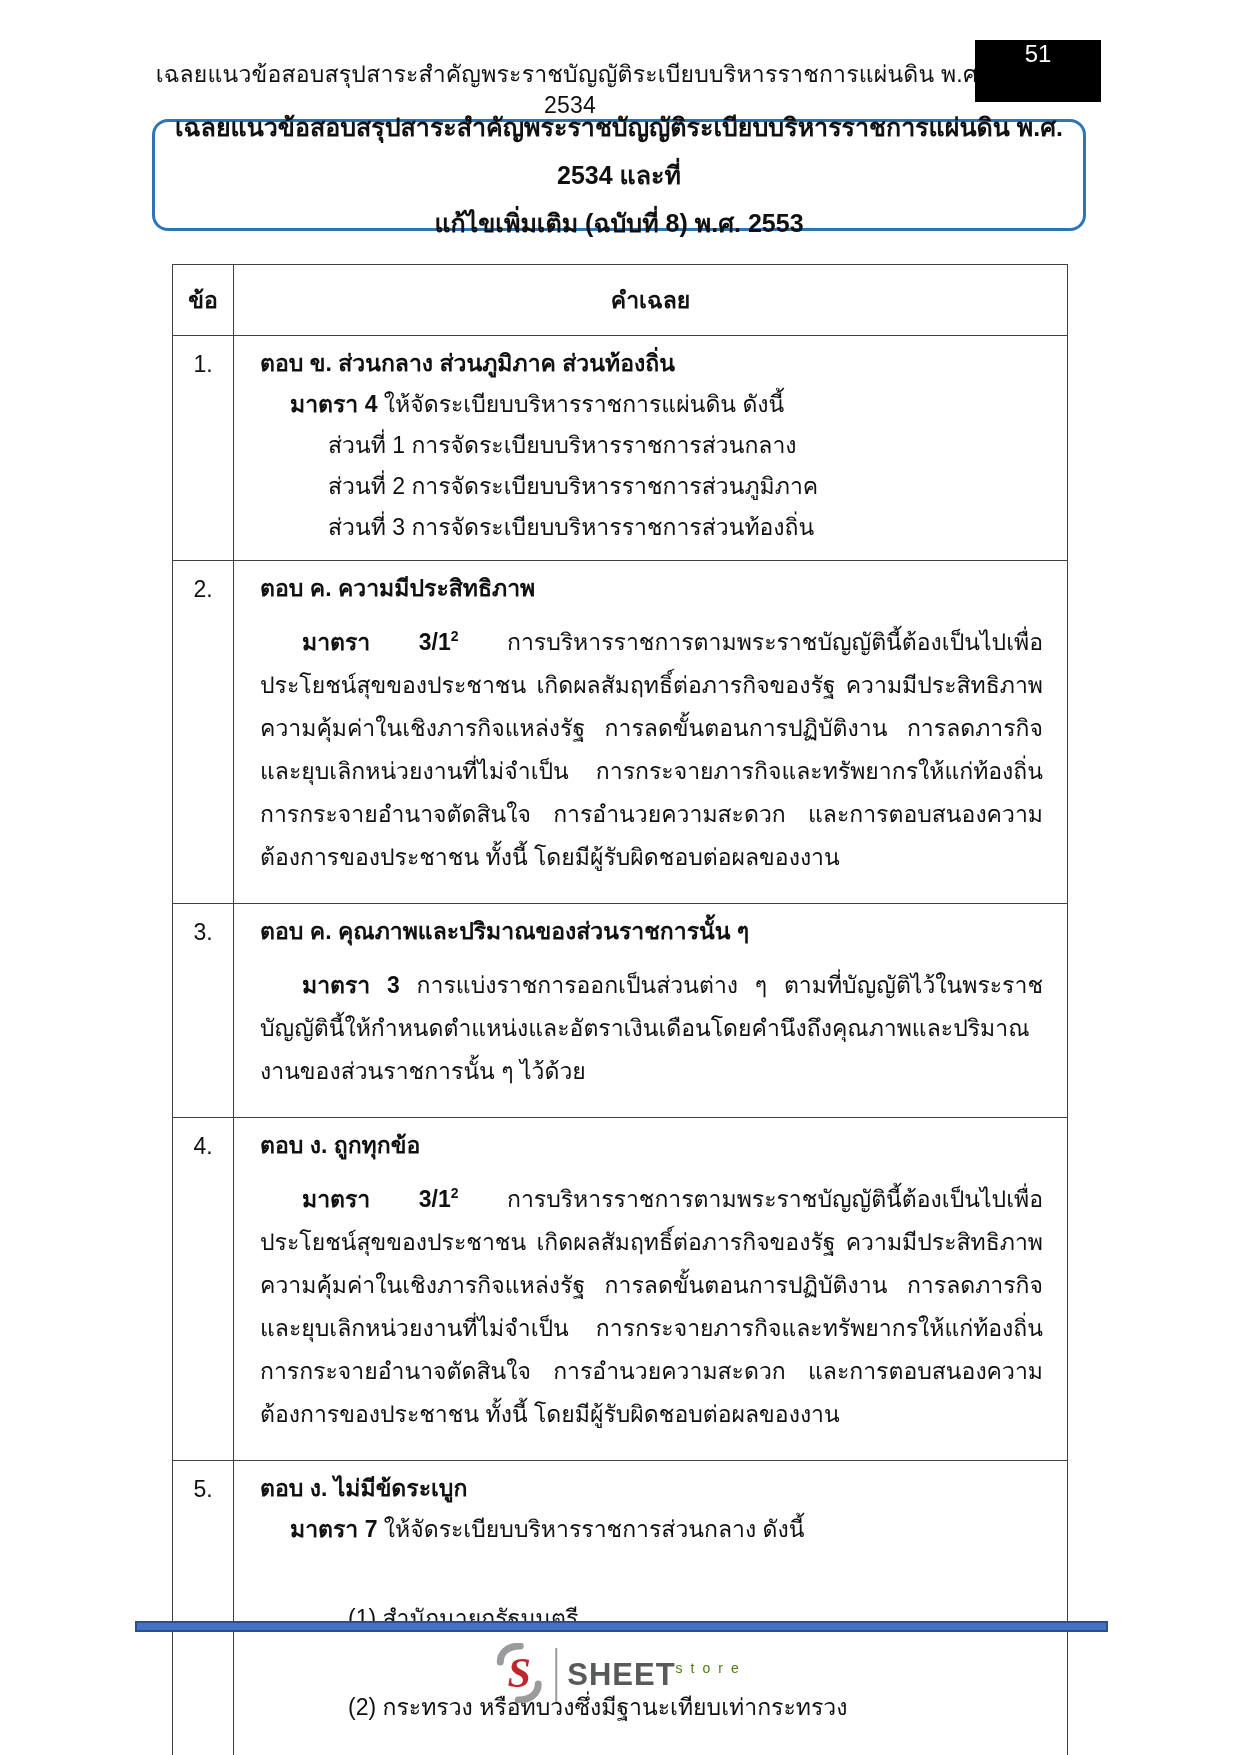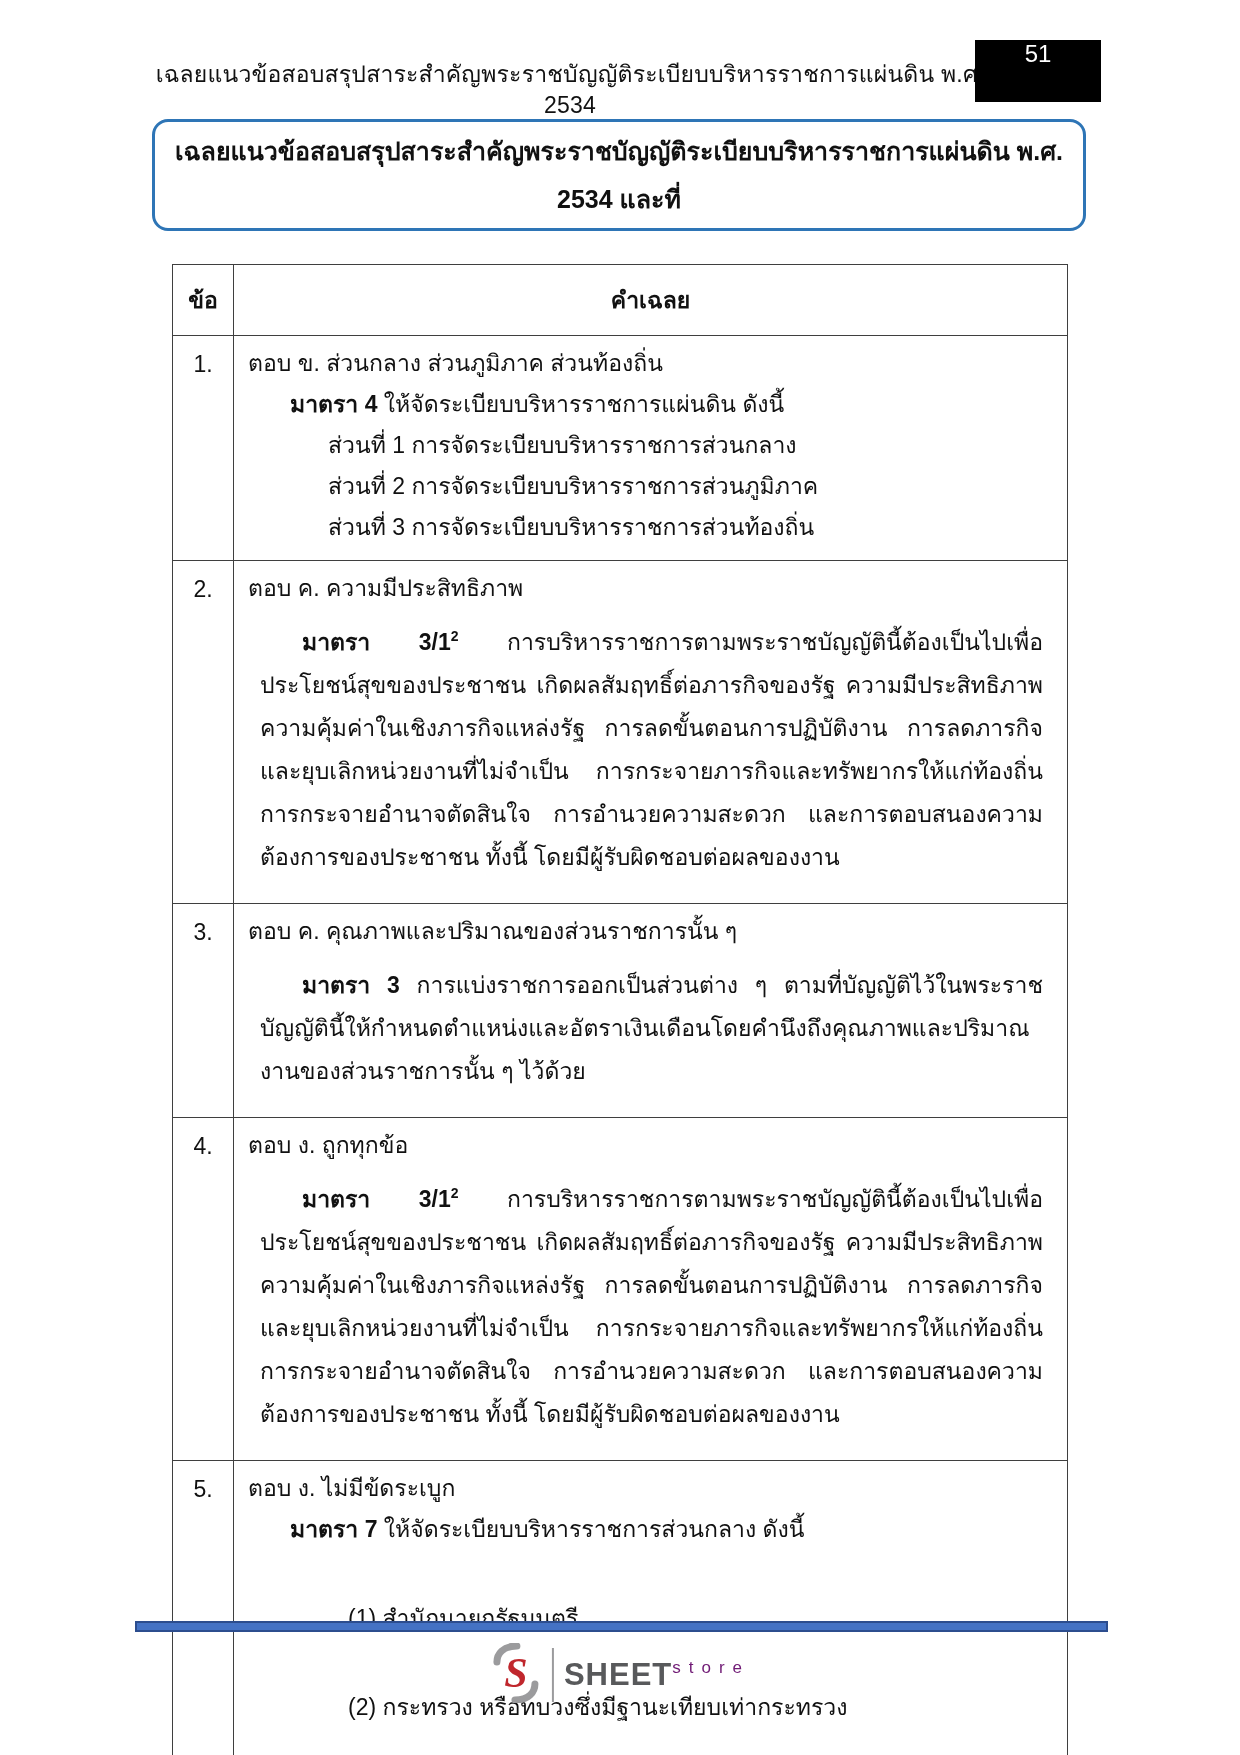--- a/index.html
+++ b/index.html
@@ -43,21 +43,21 @@
     vertical-align: top;
   }
   th.col-no, td.cell-no { width: 61px; text-align: center; }
   table.answers th {
     font-weight: bold; font-size: 23px;
     padding: 20px 2px; line-height: 30px;
   }
   td.cell-no { padding-top: 8px; line-height: 40px; }
   td.cell-ans { padding: 7px 12px 12px 14px; line-height: 41px; }
   .line { line-height: 41px; }
-  .bold { font-weight: normal; }
+  .bold { font-weight: bold; margin-left: 12px; }
   .ind1 { padding-left: 42px; }
   .ind2 { padding-left: 80px; }
   .ind3 { padding-left: 100px; margin-top: 48px; }
   p.para {
     text-align: justify; text-indent: 42px; line-height: 43px; margin: 12px;
   }
   p.para b { font-weight: bold; }
   sup { font-size: 14px; font-weight: bold; vertical-align: super; line-height: 0; }
 
   
@@ -69,33 +69,34 @@
     position: absolute; top: 1643px; left: 50%; transform: translateX(-50%);
     display: flex; align-items: center; gap: 10px;
   }
   .logo-divider { width: 2px; height: 54px; background: #9b9b9d; }
   .logo-text-block { display: flex; flex-direction: row; justify-content: center; }
   .logo-name {
     font-size: 31px; font-weight: bold; color: #58595b; letter-spacing: 1px;
     line-height: 32px; font-family: "Liberation Sans", sans-serif;
   }
   .logo-sub {
-    font-size: 17px; color: #701a75; letter-spacing: 8px; line-height: 18px;
+    font-size: 14px; color: #4d7c0f; letter-spacing: 8px; line-height: 18px;
   }
 </style>
 </head>
 <body>
 
 <div class="page-header-title">เฉลยแนวข้อสอบสรุปสาระสำคัญพระราชบัญญัติระเบียบบริหารราชการแผ่นดิน พ.ศ. 2534</div>
 <div class="page-number-box">
   <span>51</span>
 </div>
 
 <div class="title-box">
   <div>เฉลยแนวข้อสอบสรุปสาระสำคัญพระราชบัญญัติระเบียบบริหารราชการแผ่นดิน พ.ศ. 2534 และที่</div>
+  <div>แก้ไขเพิ่มเติม (ฉบับที่ 8) พ.ศ. 2553</div>
 </div>
 
 <table class="answers">
   <tbody>
       <tr>
     <th class="col-no">ข้อ</th>
     <th>คำเฉลย</th>
   </tr>
 
   <tr>

